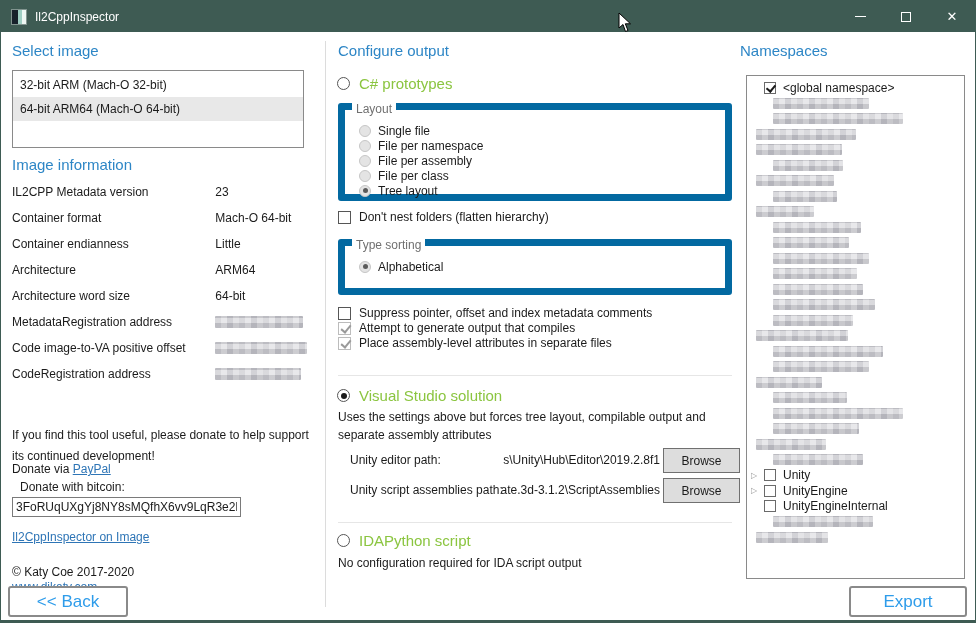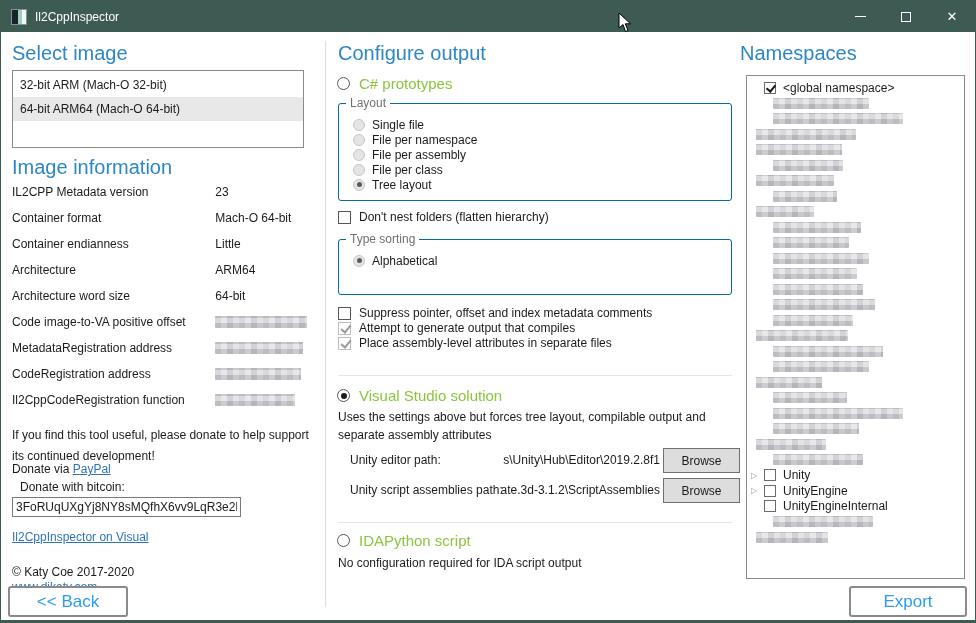--- a/index.html
+++ b/index.html
@@ -17,21 +17,21 @@
               outline:1px solid rgba(255,255,255,.35); }
   .title-text { color:#fff; font-size:12px; margin-left:9px; }
   .win-btns { position:absolute; right:0; top:0; height:31px; display:flex; }
   .win-btn { width:46px; height:31px; display:flex; align-items:center; justify-content:center; cursor:default; }
   .glyph-min { width:11px; height:1px; background:#fff; }
   .glyph-max { width:10px; height:10px; border:1px solid #fff; }
   .glyph-close { color:#fff; font-size:13px; line-height:13px; }
   .glyph-close::before { content:"\2715"; }
 
   
-  .heading { position:absolute; font-size:20px; color:#2D86C6; }
+  .heading { position:absolute; font-size:15px; color:#2D86C6; }
   .link { color:#2E75B6; text-decoration:underline; cursor:pointer; }
   .redact { display:inline-block; height:12px; border-radius:1px;
     background:
       repeating-linear-gradient(0deg, rgba(90,90,100,.16) 0 5px, rgba(255,255,255,.22) 5px 10px),
       repeating-linear-gradient(90deg, #cfcfd4 0 6px, #e2e2e5 6px 12px, #c6c6cc 12px 18px, #dddde0 18px 24px); }
   .vdivider { position:absolute; left:324px; top:40px; height:566px; width:1px; background:#DCDCDC; }
   .hr { position:absolute; height:1px; background:#E6E6E6; }
 
   .btn-big { position:absolute; background:#fff; border:2px solid #8A8A8A; border-radius:3px;
              color:#2E9CEA; font-size:17px; display:flex; align-items:center; justify-content:center; cursor:pointer; }
@@ -58,21 +58,21 @@
   .copyright { position:absolute; left:11px; top:564px; }
 
   
   .radio-lg { width:13px; height:13px; border:1px solid #565656; background:#fff; border-radius:50%;
               display:inline-block; position:relative; flex:0 0 13px; }
   .radio-lg.on::after { content:""; position:absolute; left:2.5px; top:2.5px; width:6px; height:6px;
                         border-radius:50%; background:#1b1b1b; }
   .opt-row { position:absolute; display:flex; align-items:center; cursor:pointer; }
   .opt-label { font-size:15px; color:#8BC540; margin-left:9px; }
 
-  .groupbox { position:absolute; border:1px solid #0369a1; border-radius:3px; background:#fff; }
+  .groupbox { position:absolute; border:7px solid #0369a1; border-radius:3px; background:#fff; }
   .gb-label { position:absolute; top:-8px; left:7px; background:#fff; padding:0 4px; color:#707070; }
   .gb-opts { padding:13px 0 0 14px; }
   .gb-row { height:15px; display:flex; align-items:center; cursor:pointer; }
   .radio-sm { width:12px; height:12px; border:1px solid #C6C6C6; background:#E4E4E4; border-radius:50%;
               display:inline-block; position:relative; margin-right:7px; flex:0 0 12px; }
   .radio-sm.on::after { content:""; position:absolute; left:2.5px; top:2.5px; width:5px; height:5px;
                         border-radius:50%; background:#5B5B5B; }
 
   .cbx { width:13px; height:13px; border:1px solid #565656; background:#fff; display:inline-block;
          position:relative; margin-right:8px; flex:0 0 13px; }
@@ -165,51 +165,46 @@
           <span class="redact info-redact" style="visibility: hidden;"></span>
         </div>
 
         <div class="info-row">
           <span class="info-label">Architecture word size</span>
           <span class="info-value">64-bit</span>
           <span class="redact info-redact" style="visibility: hidden;"></span>
         </div>
 
         <div class="info-row">
+          <span class="info-label">MetadataRegistration address</span>
+          
+          <span class="redact info-redact" style="width: 88px;"></span>
+        </div>
+
+        <div class="info-row">
           <span class="info-label">Code image-to-VA positive offset</span>
           
           <span class="redact info-redact" style="width: 92px;"></span>
         </div>
 
         <div class="info-row">
-          <span class="info-label">MetadataRegistration address</span>
-          
-          <span class="redact info-redact" style="width: 88px;"></span>
-        </div>
-
-        <div class="info-row">
           <span class="info-label">CodeRegistration address</span>
           
           <span class="redact info-redact" style="width: 86px;"></span>
         </div>
 
-        <div class="info-row">
-          <span class="info-label">Il2CppCodeRegistration function</span>
-          
-          <span class="redact info-redact" style="width: 80px;"></span>
-        </div>
       </div>
 
     <div class="donate-text">If you find this tool useful, please donate to help support its continued development!</div>
     <div class="donate-via">
       <span>Donate via </span><a class="link">PayPal</a>
     </div>
     <div class="bitcoin-label">Donate with bitcoin:</div>
     <input class="bitcoin-input" value="3FoRUqUXgYj8NY8sMQfhX6vv9LqR3e2kzz" style="">
-    <a class="link github-link">Il2CppInspector on Visual</a>
+    <a class="link github-link">Il2CppInspector on Image</a>
     <a class="link website-link">www.djkaty.com</a>
     <div class="copyright">© Katy Coe 2017-2020</div>
     <div class="btn-big" style="left:7px;top:585px;width:120px;height:31px;">&lt;&lt; Back</div>
   </div>
 
   <div class="vdivider"></div>
 
   <div>
     <div class="heading" style="left:337px;top:41px;">Configure output</div>
 

